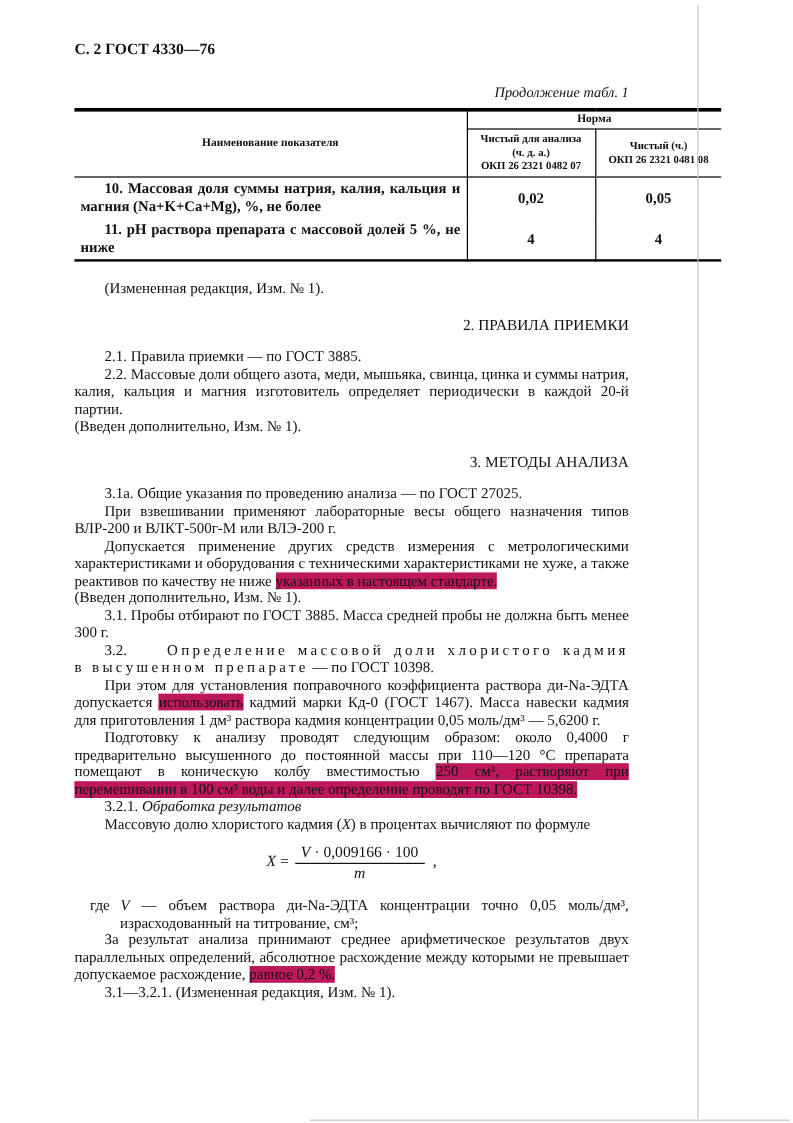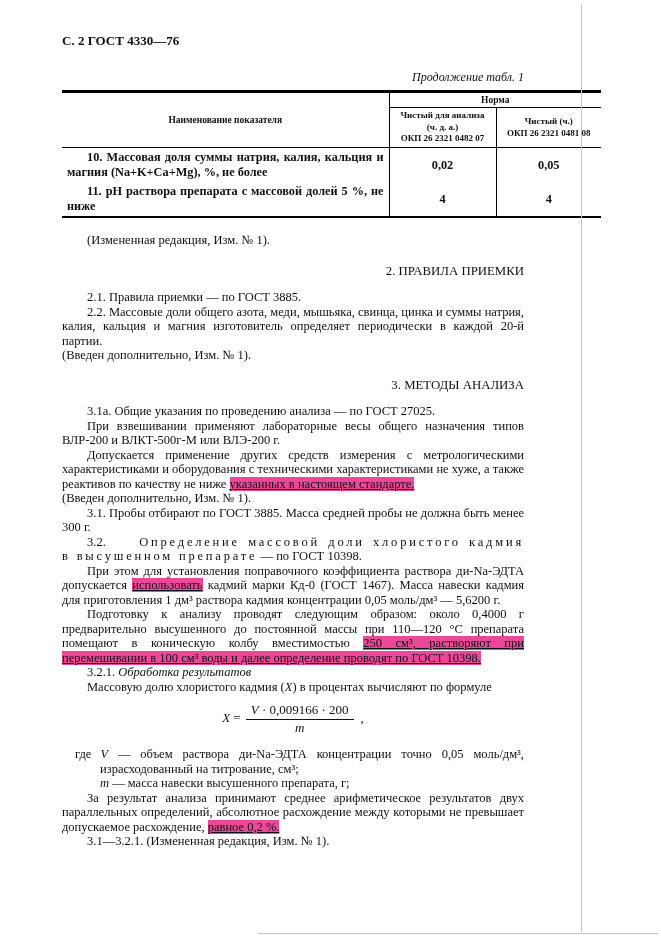--- a/index.html
+++ b/index.html
@@ -24,21 +24,21 @@
   td.name-c{font-size:12.3px;line-height:15px;text-indent:20px;text-align:justify;
     border-right:1px solid #000;padding:5px 6px 4px 4px;vertical-align:top;}
   td.val-c{font-size:12.3px;text-align:center;vertical-align:middle;}
   td.val-c + td.val-c{border-left:1px solid #000;}
 
   .body-text{font-size:12.5px;line-height:14.5px;}
   .para{margin:0;text-indent:25px;text-align:justify;}
   .noind{text-indent:0;}
   .bold{font-weight:normal;}
   .ital{font-style:italic;}
-  .hl{background:#ec4899;text-decoration:underline;}
+  .hl{background:#be185d;}
   .sp{letter-spacing:2.8px;margin-left:28px;}
   .sec-h{font-size:12.8px;font-weight:normal;text-align:right;margin:15px 0 12px;}
   .sec-h.first{margin-top:16px;}
 
   .formula{text-align:center;margin:9px 0 12px;font-size:13px;}
   .formula .f-var{font-style:italic;}
   .frac{display:inline-block;vertical-align:middle;text-align:center;margin:0 5px;}
   .frac-num{display:block;border-bottom:1px solid #111;padding:0 5px 1px;}
   .frac-den{display:block;padding-top:1px;}
   .f-tail{margin-left:2px;}
@@ -111,26 +111,25 @@
     <p class="para noind bold">(Введен дополнительно, Изм. № 1).</p>
     <p class="para">3.1. Пробы отбирают по ГОСТ 3885. Масса средней пробы не должна быть менее 300 г.</p>
     <p class="para"><span>3.2.</span> <span class="sp">Определение массовой доли хлористого кадмия в высушенном препарате</span> <span>— по ГОСТ 10398.</span></p>
     <p class="para"><span>При этом для установления поправочного коэффициента раствора ди-Na-ЭДТА допускается</span> <span class="hl">использовать</span> <span>кадмий марки Кд-0 (ГОСТ 1467). Масса навески кадмия для приготовления 1 дм³ раствора кадмия концентрации 0,05 моль/дм³ — 5,6200 г.</span></p>
     <p class="para"><span>Подготовку к анализу проводят следующим образом: около 0,4000 г предварительно высушенного до постоянной массы при 110—120 °С препарата помещают в коническую колбу вместимостью</span> <span class="hl">250 см³, растворяют при перемешивании в 100 см³ воды и далее определение проводят по ГОСТ 10398.</span></p>
     <p class="para"><span>3.2.1.</span> <span class="ital">Обработка результатов</span></p>
     <p class="para"><span>Массовую долю хлористого кадмия (</span><span class="ital">X</span><span>) в процентах вычисляют по формуле</span></p>
 
     <div class="formula">
       <span class="f-var">X</span>
-      <span>=</span><span class="frac"><span class="frac-num"><span class="f-var">V</span><span> · 0,009166 · 200</span></span><span class="frac-den f-var">m</span></span><span class="f-tail">,</span>
+      <span>=</span><span class="frac"><span class="frac-num"><span class="f-var">V</span><span> · 0,009166 · 100</span></span><span class="frac-den f-var">m</span></span><span class="f-tail">,</span>
     </div>
 
     <div>
       <p class="where-v"><span class="where-label">где</span><span class="ital">V</span><span> — объем раствора ди-Na-ЭДТА концентрации точно 0,05 моль/дм³, израсходованный на титрование, см³;</span></p>
-      <p class="where-m"><span class="ital">m</span><span> — масса навески высушенного препарата, г;</span></p>
     </div>
 
     <p class="para"><span>За результат анализа принимают среднее арифметическое результатов двух параллельных определений, абсолютное расхождение между которыми не превышает допускаемое расхождение,</span> <span class="hl">равное 0,2 %.</span></p>
     <p class="para"><span>3.1—3.2.1.</span> <span class="bold">(Измененная редакция, Изм. № 1).</span></p>
 
   </div>
 
   <div class="scan-edge-right"></div>
   <div class="scan-edge-bottom"></div>
 </div>

